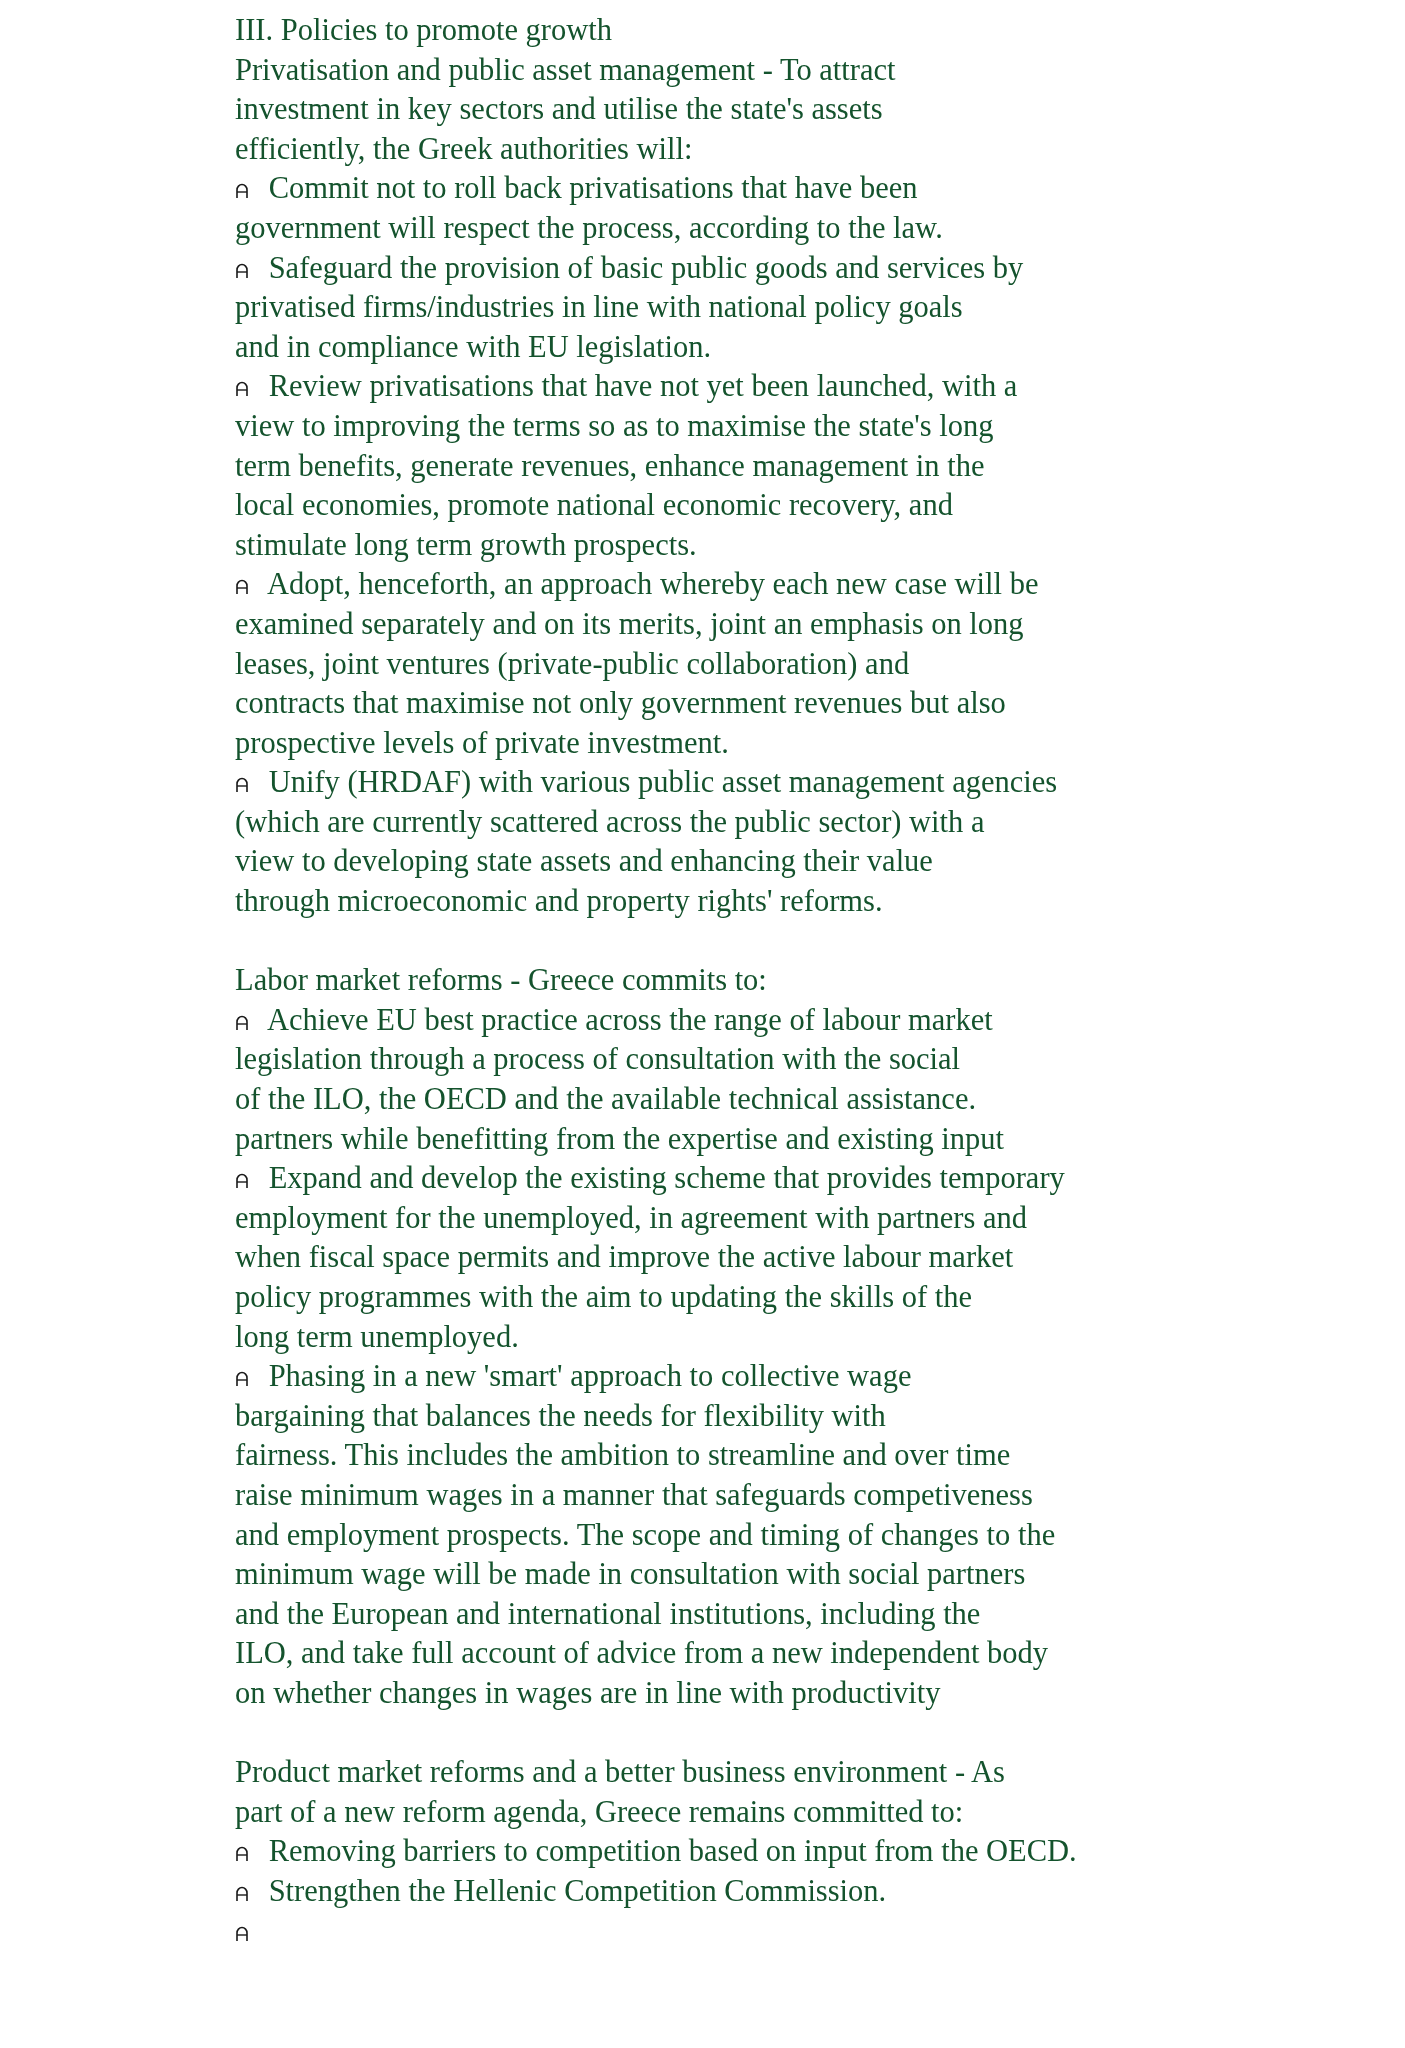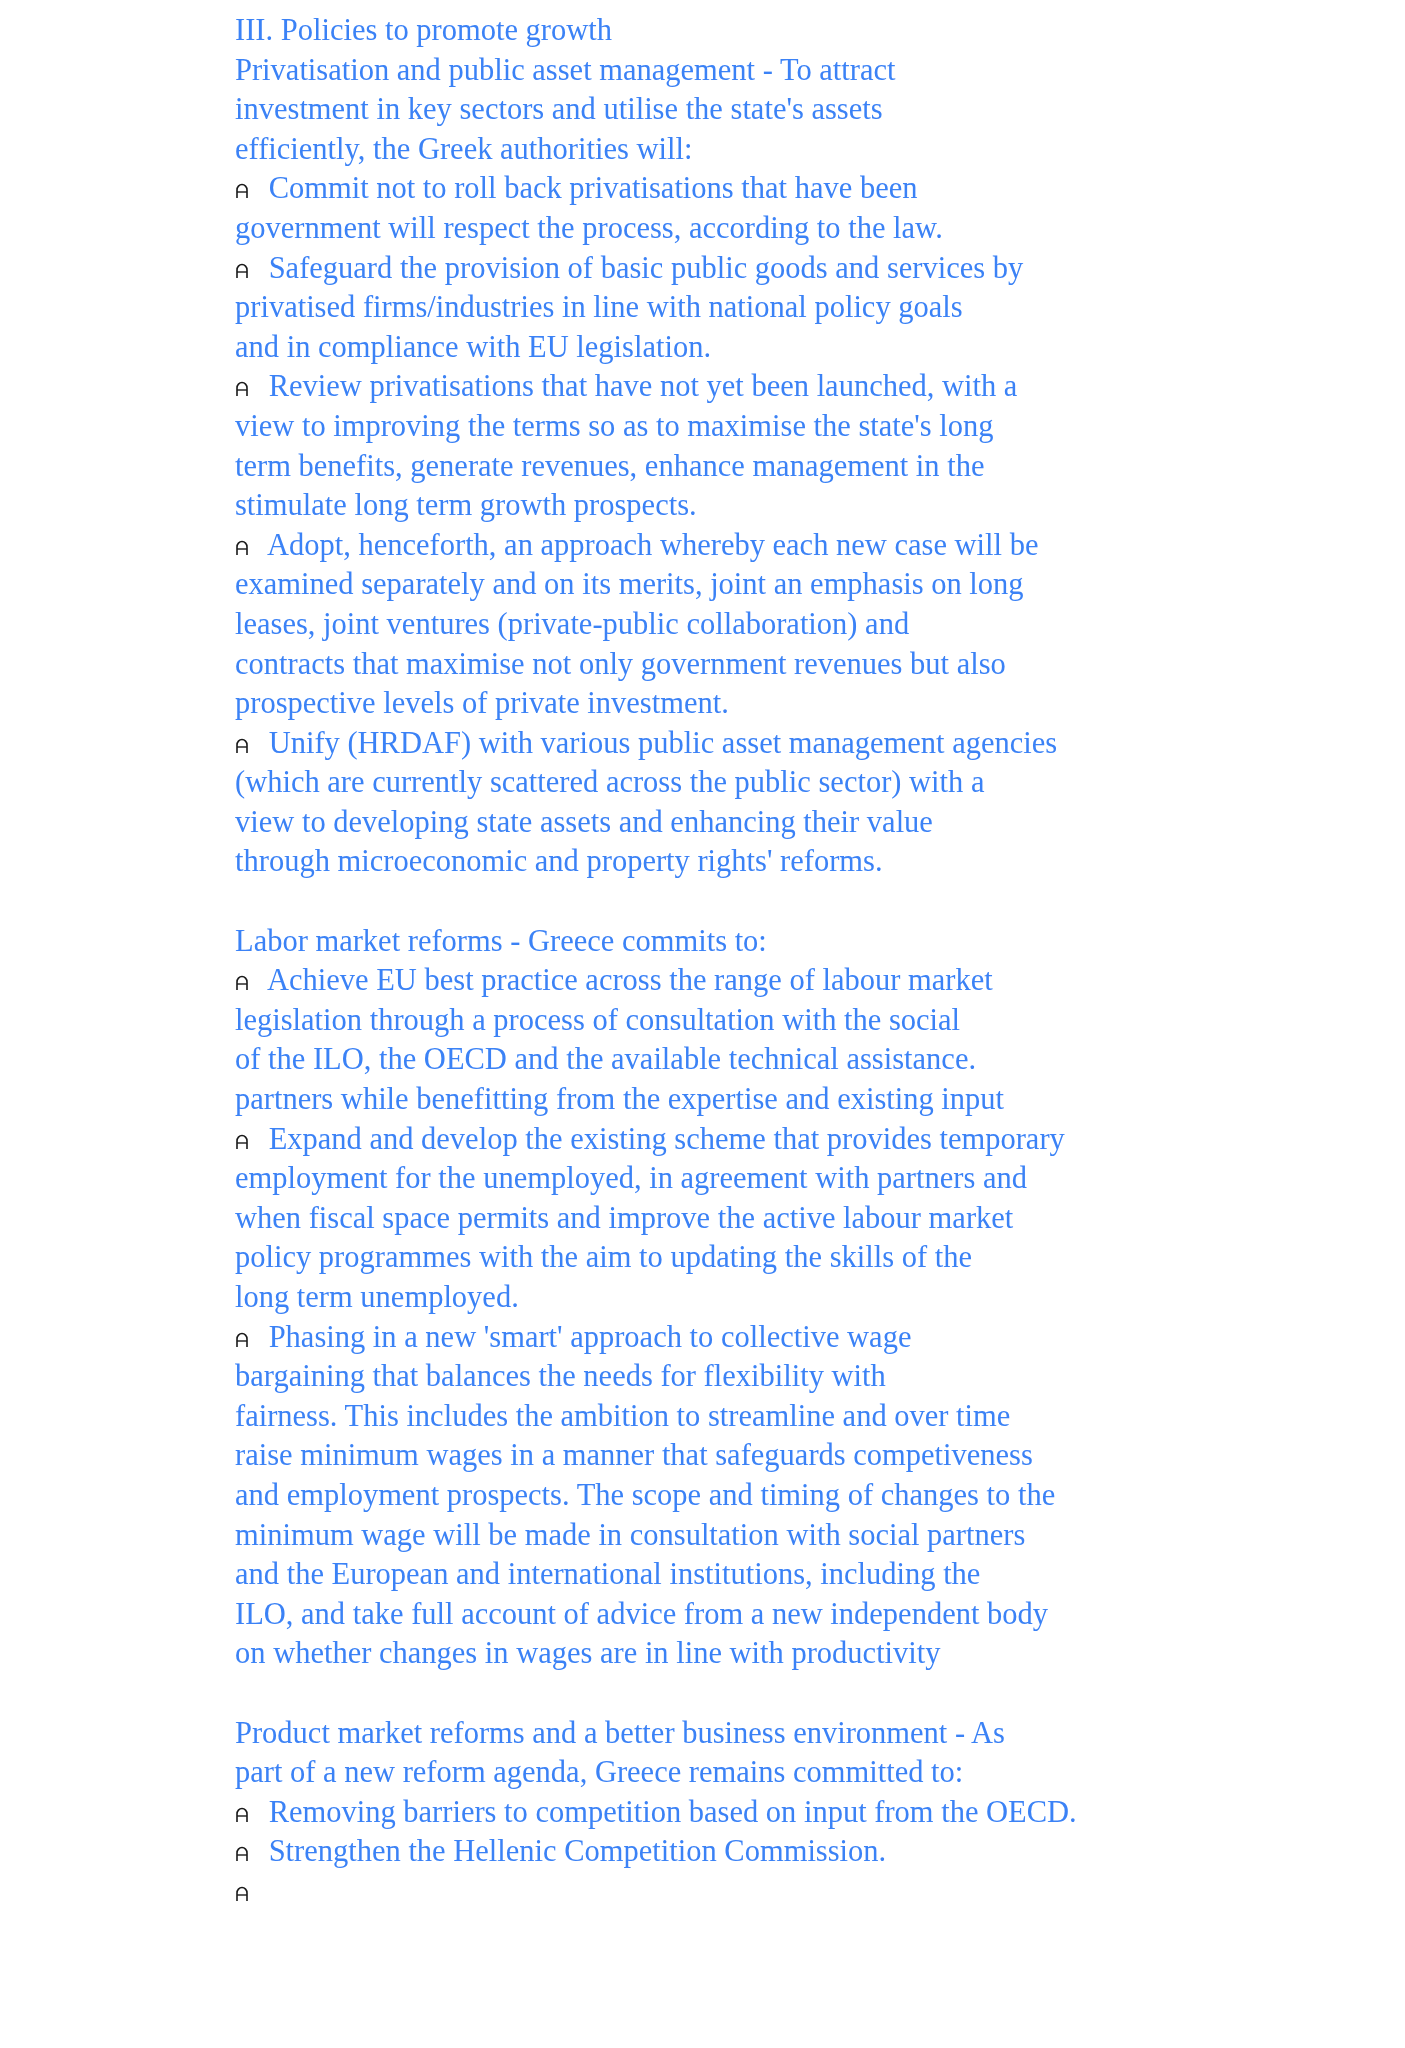--- a/index.html
+++ b/index.html
@@ -1,20 +1,20 @@
 <!DOCTYPE html>
 <html><head>
 <meta charset="utf-8">
 <style>
   html, body { margin: 0; padding: 0; background: #ffffff; }
   body { width: 1405px; height: 2048px; overflow: hidden; position: relative; }
   .page {
     position: absolute; left: 235px; top: 11px;
     font-family: "Liberation Serif", serif;
-    font-size: 30.5px; line-height: 39.6px; color: #3b82f6;
+    font-size: 30.5px; line-height: 39.6px; color: #14532d;
     white-space: nowrap;
   }
   .line { display: block; height: 39.6px; }
   .blank { display: block; height: 39.6px; }
   .bullet {
     display: inline-block; width: 14px; height: 16px; margin-right: 12px;
     position: relative; top: 1px;
   }
   .bullet svg { display: block; }
 </style>
@@ -56,20 +56,21 @@
             <span class="line">
   <span class="bullet">
     <svg width="14" height="16" viewBox="0 0 14 16">
       <path d="M2 15 V7 A5 5.5 0 0 1 12 7 V15" fill="none" stroke="#1a1a1a" stroke-width="1.6"></path>
       <line x1="2" y1="9" x2="12" y2="9" stroke="#1a1a1a" stroke-width="1.4"></line>
     </svg>
   </span>
 <span>Review privatisations that have not yet been launched, with a</span></span>
             <span class="line">view to improving the terms so as to maximise the state's long</span>
             <span class="line">term benefits, generate revenues, enhance management in the</span>
+            <span class="line">local economies, promote national economic recovery, and</span>
             <span class="line">stimulate long term growth prospects.</span>
           </div>
           <div>
             <span class="line">
   <span class="bullet">
     <svg width="14" height="16" viewBox="0 0 14 16">
       <path d="M2 15 V7 A5 5.5 0 0 1 12 7 V15" fill="none" stroke="#1a1a1a" stroke-width="1.6"></path>
       <line x1="2" y1="9" x2="12" y2="9" stroke="#1a1a1a" stroke-width="1.4"></line>
     </svg>
   </span>

